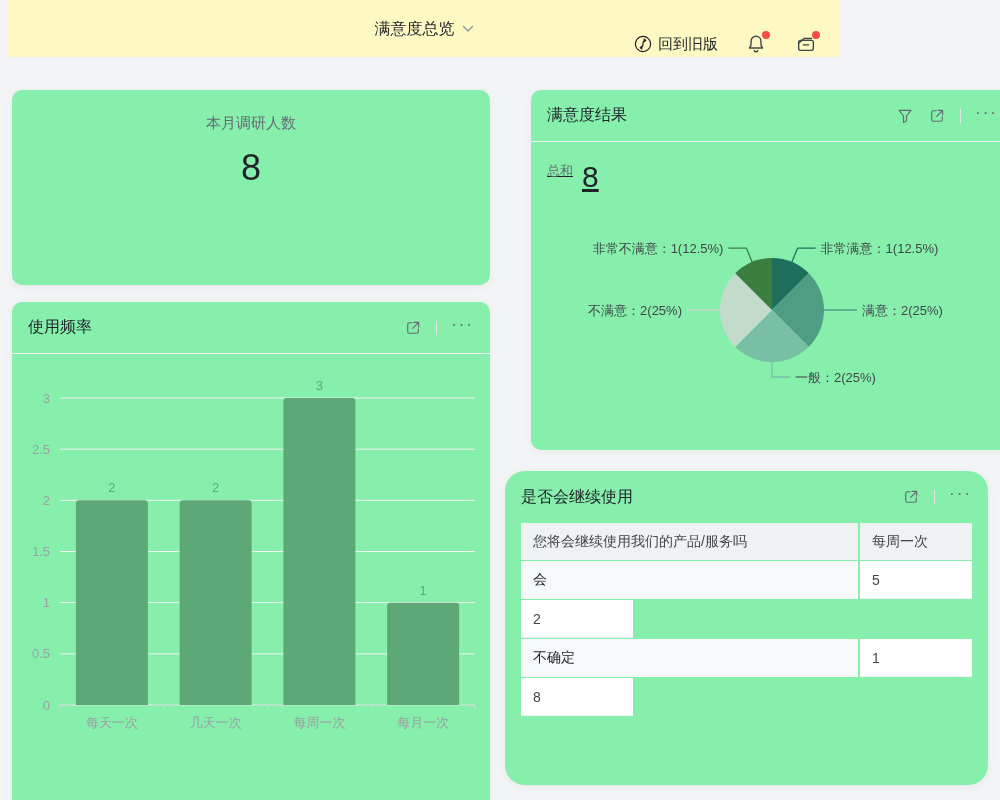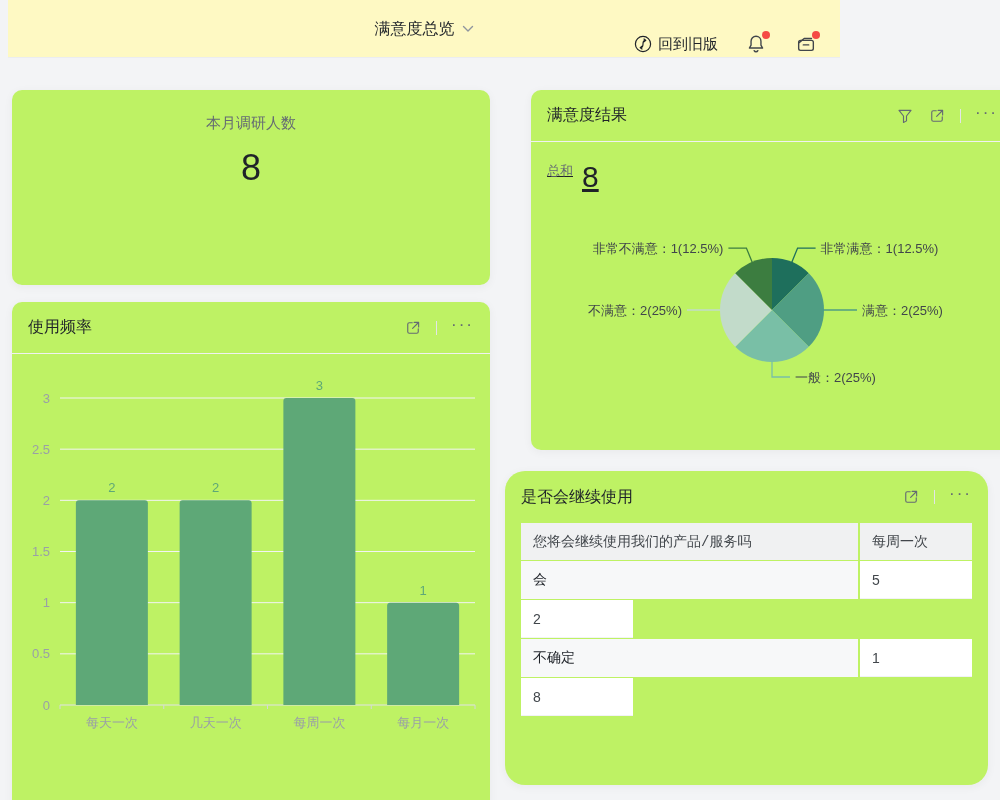--- a/index.html
+++ b/index.html
@@ -11,21 +11,21 @@
   .topbar { position:absolute; left:0; top:0; width:832px; height:58px; background:#fef9c3; border-bottom:1px solid #ebedf0;margin-left:8px; }
   .topbar-title { position:absolute; left:0; right:0; top:0; height:58px; display:flex; align-items:center; justify-content:center; gap:7px; cursor:pointer; }
   .topbar-title span { font-size:16px; color:#1f2329; }
   .topbar-right { position:absolute; right:22px; top:15px; height:58px; display:flex; align-items:center; gap:26px; }
   .back-old { display:flex; align-items:center; gap:6px; cursor:pointer; }
   .back-old span { font-size:15px; color:#1f2329; }
   .icon-btn { position:relative; width:24px; height:24px; display:flex; align-items:center; justify-content:center; cursor:pointer; }
   .red-dot { position:absolute; top:-1px; right:-2px; width:8px; height:8px; border-radius:50%; background:#f54a45; }
 
   
-  .card { position:absolute; background:#bef264; border-radius:10px; box-shadow:0 2px 10px rgba(31,35,41,.05); }
+  .card { position:absolute; background:#86efac; border-radius:10px; box-shadow:0 2px 10px rgba(31,35,41,.05); }
   .card-head { height:52px; display:flex; align-items:center; justify-content:space-between; padding:0 16px; }
   .card-head.bordered { border-bottom:1px solid #f0f1f2; }
   .card-title { font-size:16px; color:#1f2329; font-weight:500; }
   .head-tools { display:flex; align-items:center; gap:14px; color:#646a73; }
   .tool-sep { width:1px; height:14px; background:#e3e5e7; }
   .dots { font-size:17px; letter-spacing:2px; color:#646a73; line-height:10px; cursor:pointer; padding-bottom:6px; }
 
   #card-survey { left:12px; top:90px; width:478px; height:195px; }
   .survey-inner { padding-top:24px; text-align:center; }
   .survey-title { font-size:15px; color:#646a73; }
@@ -38,21 +38,21 @@
 
   #card-bar { left:12px; top:302px; width:478px; height:598px; }
   #card-table { left:505px; top:471px; width:483px; height:314px;border-radius:20px; }
 
   
   .qtable { padding:0 16px; }
   .trow { display:flex; gap:2px; margin-bottom:1px; }
   .tcell { font-size:14px; display:flex; align-items:center; padding:0 12px; }
   .tcell.q { flex:1; background:#f7f8f9; height:38px; color:#1f2329; }
   .tcell.n { width:112px; background:#fff; height:38px; color:#41464b; border-bottom:1px solid #f2f3f5; }
-  .trow.thead .tcell { background:#f0f1f2; color:#41464b; height:37px; border-bottom:none;font-family:Liberation Mono, monospace; }
+  .trow.thead .tcell { background:#f0f1f2; color:#41464b; height:37px; border-bottom:none; }
   svg text { font-family:"Liberation Sans","DejaVu Sans",sans-serif; }
 </style>
 </head>
 <body>
 
 <div class="stage">
 
   <div class="topbar">
     <div class="topbar-title">
       <span>满意度总览</span>

